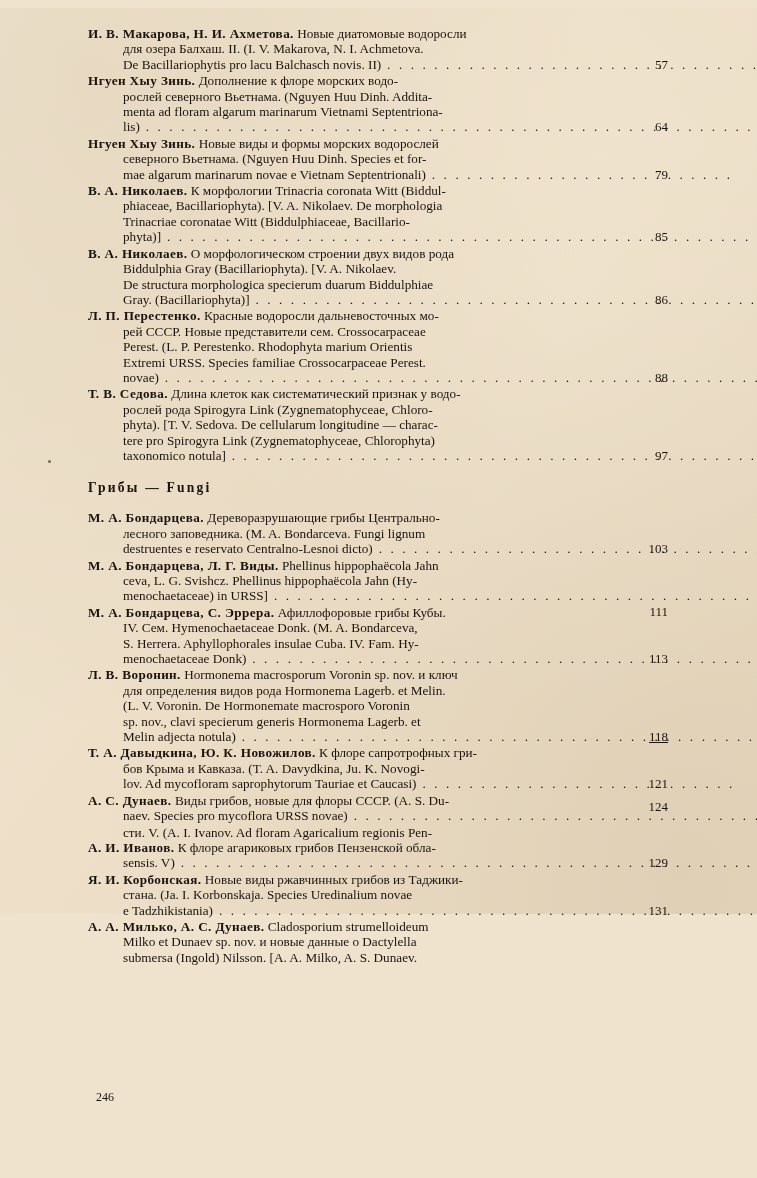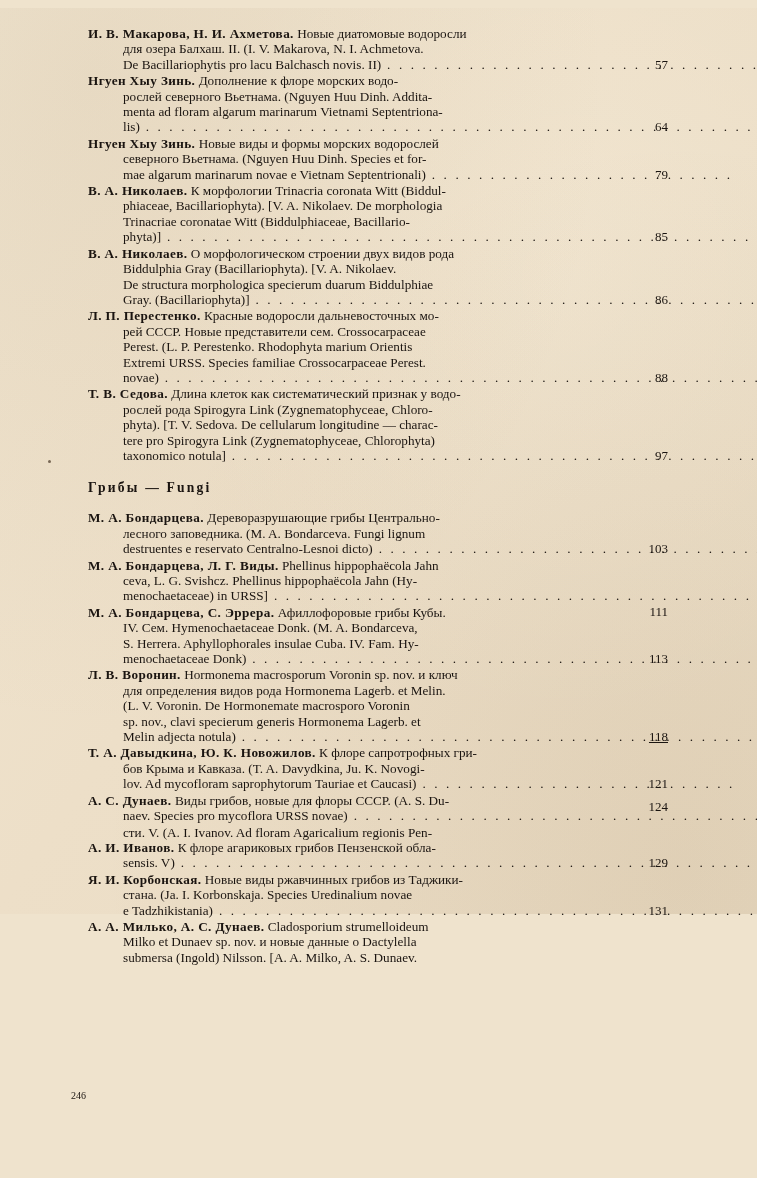--- a/index.html
+++ b/index.html
@@ -63,23 +63,23 @@
   }
   .section-head {
     text-align: left;
     font-weight: bold;
     font-size: 13.6px;
     letter-spacing: 2.2px;
     margin: 17px 0 14px 0;
   }
   .folio {
     position: absolute;
-    left: 71px;
+    left: 96px;
     top: 1082px;
-    font-size: 10px;
+    font-size: 12px;
   }
   .dot-mark {
     position: absolute;
     left: 48px;
     top: 452px;
     width: 3px;
     height: 3px;
     background: #5a4a38;
     border-radius: 50%;
     opacity: .8;

